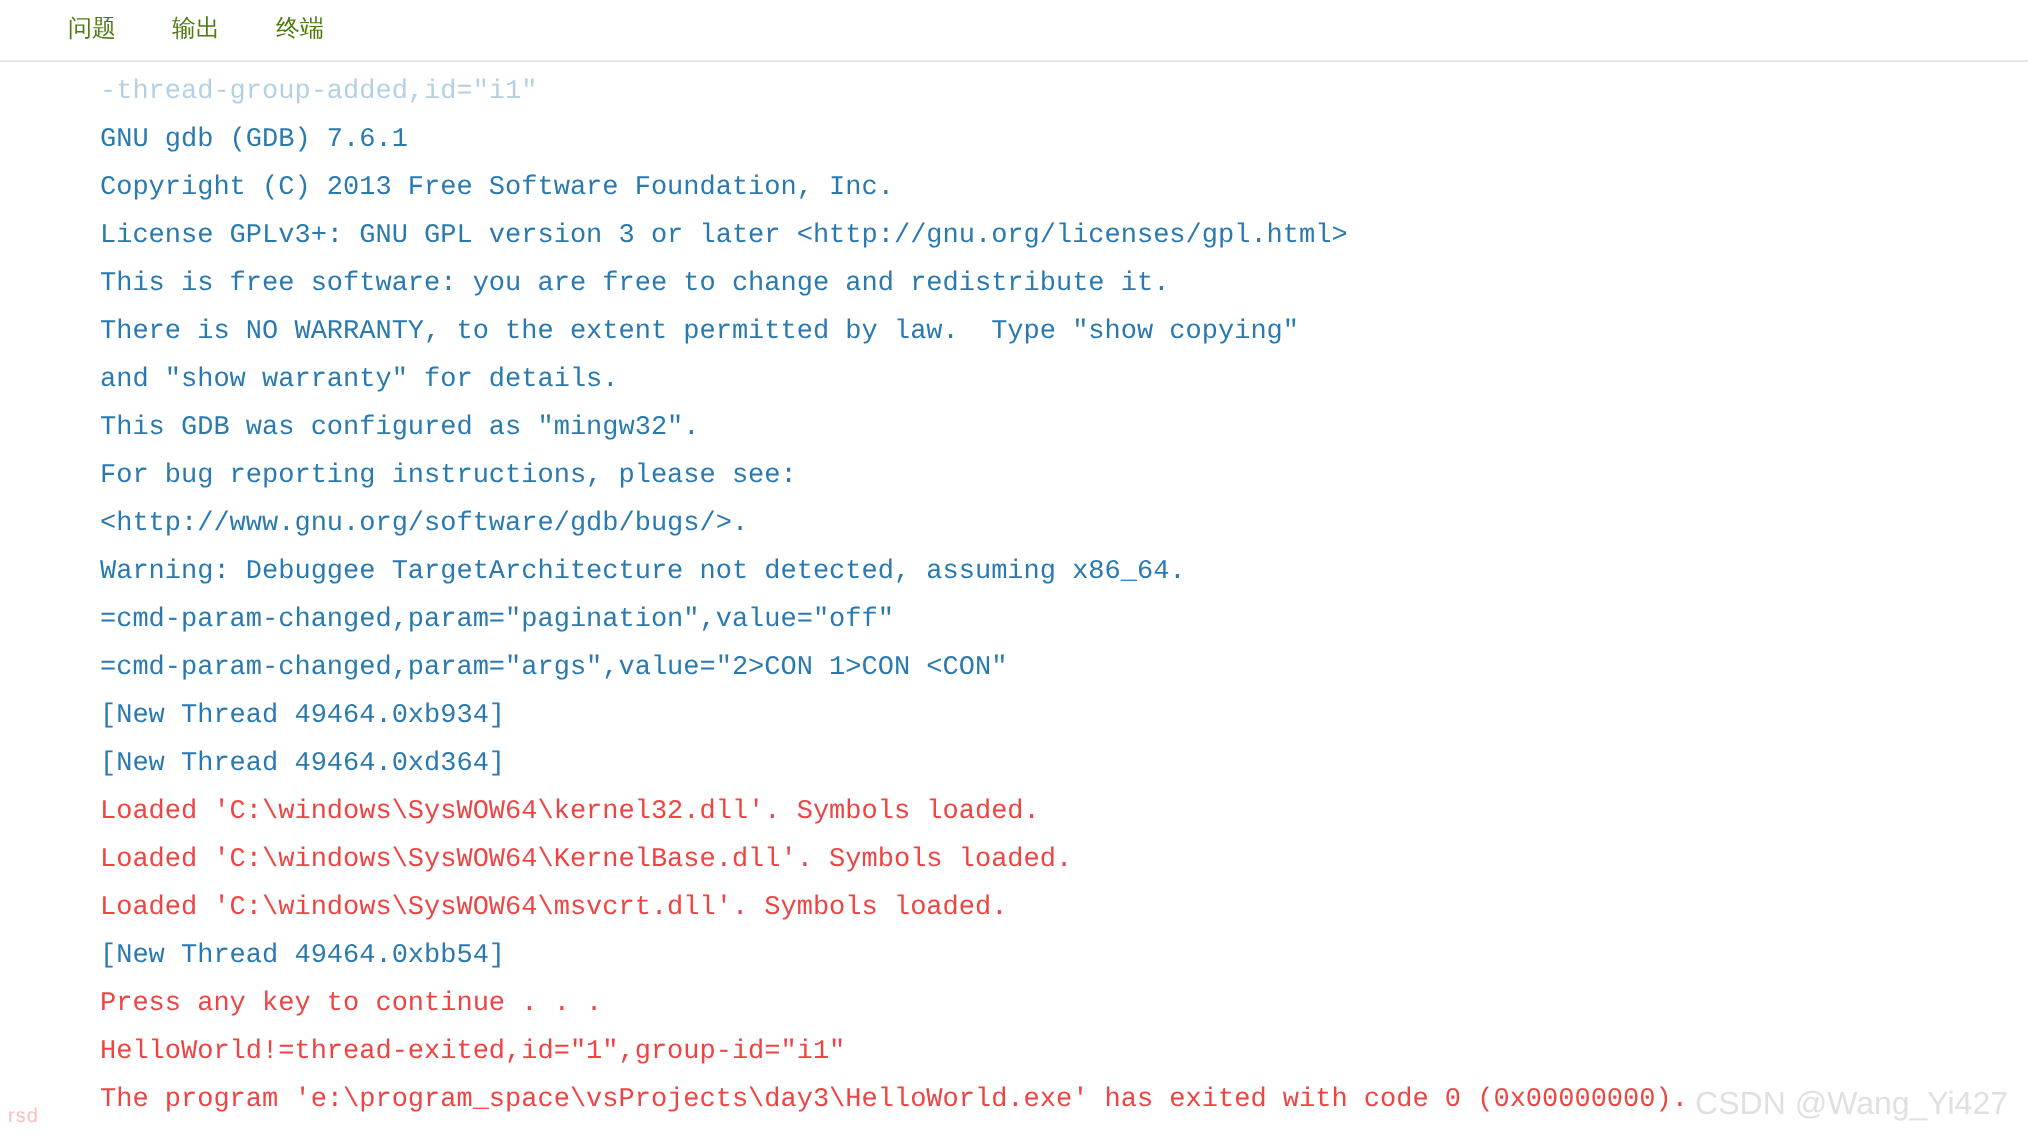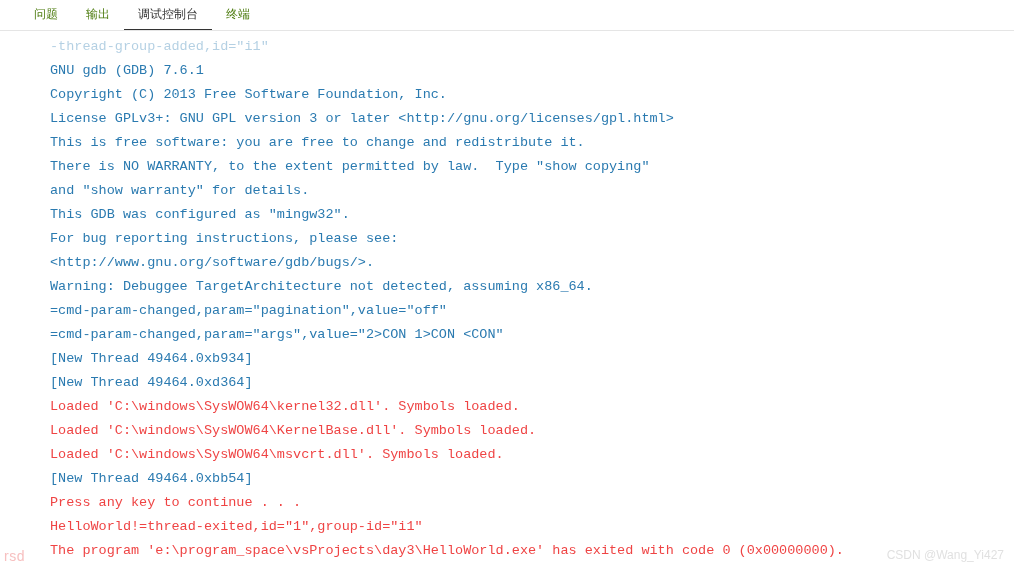--- a/index.html
+++ b/index.html
@@ -36,39 +36,38 @@
       line-height: 1.78;
       white-space: pre-wrap;
       word-break: break-all;
     }
     .line-blue { color: #2a7ab0; }
     .line-olive { color: #ef4444; }
     .watermark {
       position: absolute;
       bottom: 8px;
       left: 4px;
-      font-size: 14px;
+      font-size: 10px;
       color: #f7c0c0;
       letter-spacing: 0.5px;
     }
     .watermark2 {
       position: absolute;
       bottom: 10px;
       right: 10px;
-      font-size: 12px;
+      font-size: 16px;
       color: #ccc;
       opacity: 0.6;
     }
   </style>
 </head>
 <body>
 
 <div class="tabs">
   <div class="tab">问题</div>
   <div class="tab">输出</div>
-  <div class="tab active">调试控制台</div>
   <div class="tab">终端</div>
 </div>
 
 <div class="console" id="console"><div class="line-blue" style="opacity: 0.35;">-thread-group-added,id="i1"</div><div class="line-blue">GNU gdb (GDB) 7.6.1</div><div class="line-blue">Copyright (C) 2013 Free Software Foundation, Inc.</div><div class="line-blue">License GPLv3+: GNU GPL version 3 or later &lt;http://gnu.org/licenses/gpl.html&gt;</div><div class="line-blue">This is free software: you are free to change and redistribute it.</div><div class="line-blue">There is NO WARRANTY, to the extent permitted by law.  Type "show copying"</div><div class="line-blue">and "show warranty" for details.</div><div class="line-blue">This GDB was configured as "mingw32".</div><div class="line-blue">For bug reporting instructions, please see:</div><div class="line-blue">&lt;http://www.gnu.org/software/gdb/bugs/&gt;.</div><div class="line-blue">Warning: Debuggee TargetArchitecture not detected, assuming x86_64.</div><div class="line-blue">=cmd-param-changed,param="pagination",value="off"</div><div class="line-blue">=cmd-param-changed,param="args",value="2&gt;CON 1&gt;CON &lt;CON"</div><div class="line-blue">[New Thread 49464.0xb934]</div><div class="line-blue">[New Thread 49464.0xd364]</div><div class="line-olive">Loaded 'C:\windows\SysWOW64\kernel32.dll'. Symbols loaded.</div><div class="line-olive">Loaded 'C:\windows\SysWOW64\KernelBase.dll'. Symbols loaded.</div><div class="line-olive">Loaded 'C:\windows\SysWOW64\msvcrt.dll'. Symbols loaded.</div><div class="line-blue">[New Thread 49464.0xbb54]</div><div class="line-olive">Press any key to continue . . .</div><div class="line-olive">HelloWorld!=thread-exited,id="1",group-id="i1"</div><div class="line-olive">The program 'e:\program_space\vsProjects\day3\HelloWorld.exe' has exited with code 0 (0x00000000).</div></div>
 
 <div class="watermark">rsd</div>
 <div class="watermark2">CSDN @Wang_Yi427</div>
 
 </body></html>

